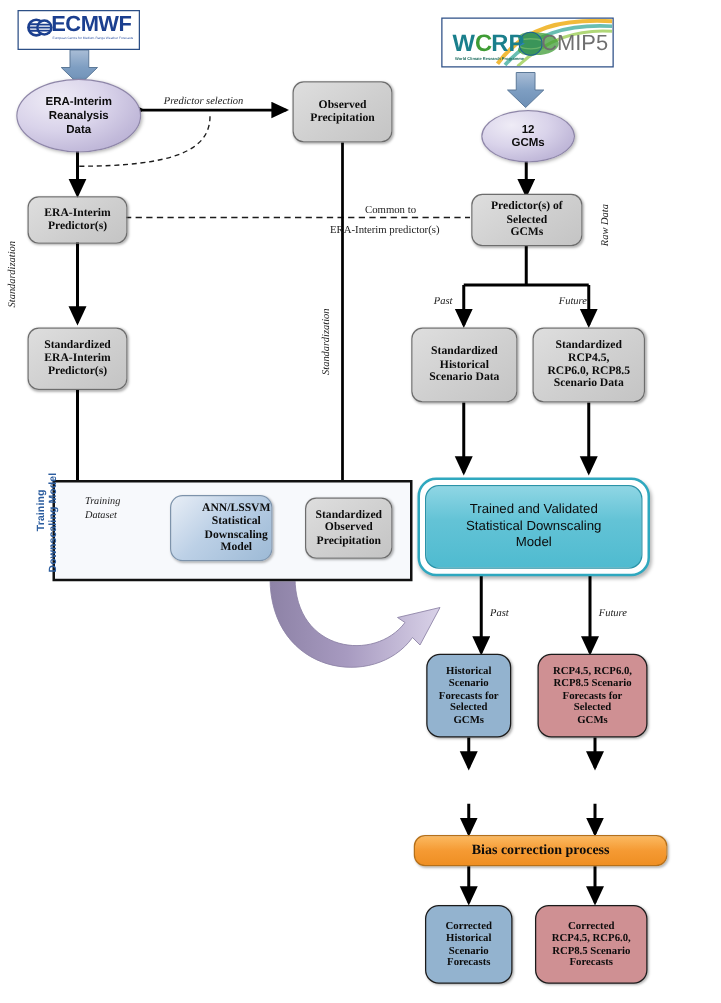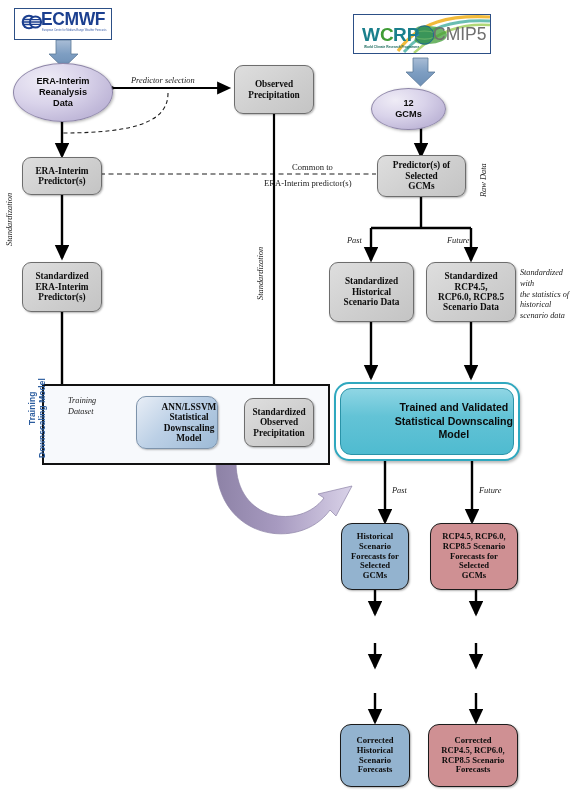--- a/index.html
+++ b/index.html
@@ -36,22 +36,22 @@
         display:flex;align-items:center;justify-content:center;text-align:center;
         font-family:"Liberation Sans", sans-serif;font-weight:bold;font-size:9.2px;
         line-height:1.18;color:#0c0c0c;}
 
   
   .trainedOuter{position:absolute;border:2.2px solid #2fa8bf;border-radius:15px;
         background:#ffffff;box-shadow:1px 2px 3px rgba(0,0,0,.28);}
   .trainedInner{position:absolute;left:4px;top:4px;right:4px;bottom:4px;
         border:1.6px solid #2a93a8;border-radius:11px;
         background:linear-gradient(180deg,#8fd6e4 0%,#63c3d6 42%,#4fbbd0 100%);
-        display:flex;align-items:center;justify-content:flex-end;text-align:center;
-        font-family:"Liberation Sans", sans-serif;font-weight:bold;font-size:10.6px;
+        display:flex;align-items:center;justify-content:center;text-align:center;
+        font-family:"Liberation Sans", sans-serif;font-weight:normal;font-size:10.6px;
         line-height:1.3;color:#0b0b0b;}
 
   
   .trainBox{position:absolute;border:2.2px solid #111;background:#f7f9fc;}
   .trainLabel{position:absolute;color:#2b5c9e;font-weight:bold;font-size:8.4px;
         font-family:"Liberation Sans", sans-serif;white-space:nowrap;
         transform-origin:0 0;transform:rotate(-90deg);letter-spacing:.1px;}
 
   
   .note{position:absolute;font-family:"Liberation Serif", serif;font-style:italic;
@@ -204,21 +204,21 @@
     </div>
   </div>
 
   <div class="node gray" style="left:234px;top:65px;width:80px;height:49px;">
     <div>
       <div>Observed</div>
       <div>Precipitation</div>
     </div>
   </div>
 
-  <div class="ellipse" style="left:371px;top:88px;width:73px;height:40px;align-items:center;">
+  <div class="ellipse" style="left:385px;top:88px;width:73px;height:40px;align-items:center;">
     <div>
       <div>12</div>
       <div>GCMs</div>
     </div>
   </div>
 
   <div class="node gray" style="left:22px;top:157px;width:80px;height:38px;">
     <div>
       <div>ERA-Interim</div>
       <div>Predictor(s)</div>
@@ -302,20 +302,21 @@
     <div>
       <div>RCP4.5, RCP6.0,</div>
       <div>RCP8.5 Scenario</div>
       <div>Forecasts for</div>
       <div>Selected</div>
       <div>GCMs</div>
     </div>
   </div>
 
 
+  <div class="node orangeBar" style="left:331px;top:668px;width:203px;height:25px;">Bias correction process</div>
 
   <div class="node blueFc" style="left:340px;top:724px;width:70px;height:63px;">
     <div>
       <div>Corrected</div>
       <div>Historical</div>
       <div>Scenario</div>
       <div>Forecasts</div>
     </div>
   </div>
 
@@ -333,26 +334,20 @@
   <div class="noteRoman" style="left:292px;top:162px;">Common to</div>
   <div class="noteRoman" style="left:264px;top:178px;">ERA-Interim predictor(s)</div>
 
   <div class="note rot90" style="left:5px;top:246px;">Standardization</div>
   <div class="note rot90" style="left:256px;top:300px;">Standardization</div>
   <div class="note rot90" style="left:479px;top:197px;">Raw Data</div>
 
   <div class="note" style="left:347px;top:236px;">Past</div>
   <div class="note" style="left:447px;top:236px;">Future</div>
 
-  <div class="noteWrap" style="left:520px;top:268px;width:58px;">
-    <div>Standardized with</div>
-    <div>the statistics of</div>
-    <div>historical</div>
-    <div>scenario data</div>
-  </div>
 
   <div class="noteWrap" style="left:68px;top:396px;width:56px;">
     <div>Training</div>
     <div>Dataset</div>
   </div>
 
   <div class="note" style="left:392px;top:486px;">Past</div>
   <div class="note" style="left:479px;top:486px;">Future</div>
 
 </div>

